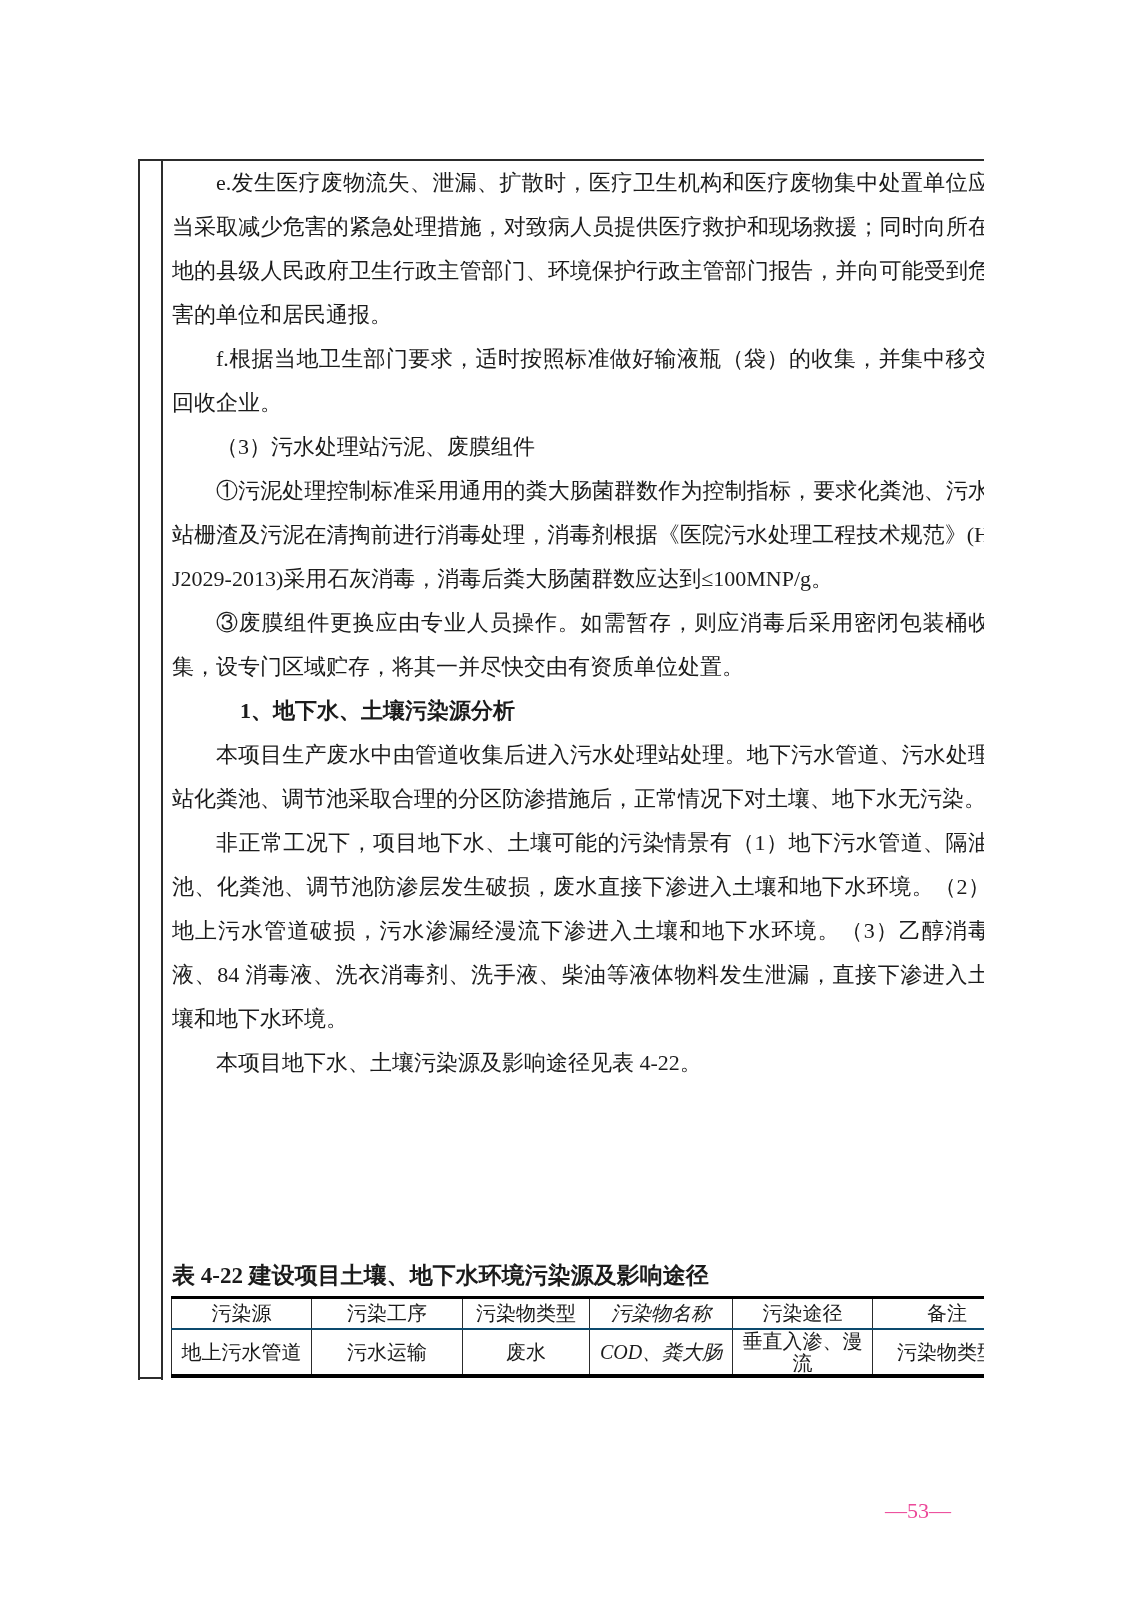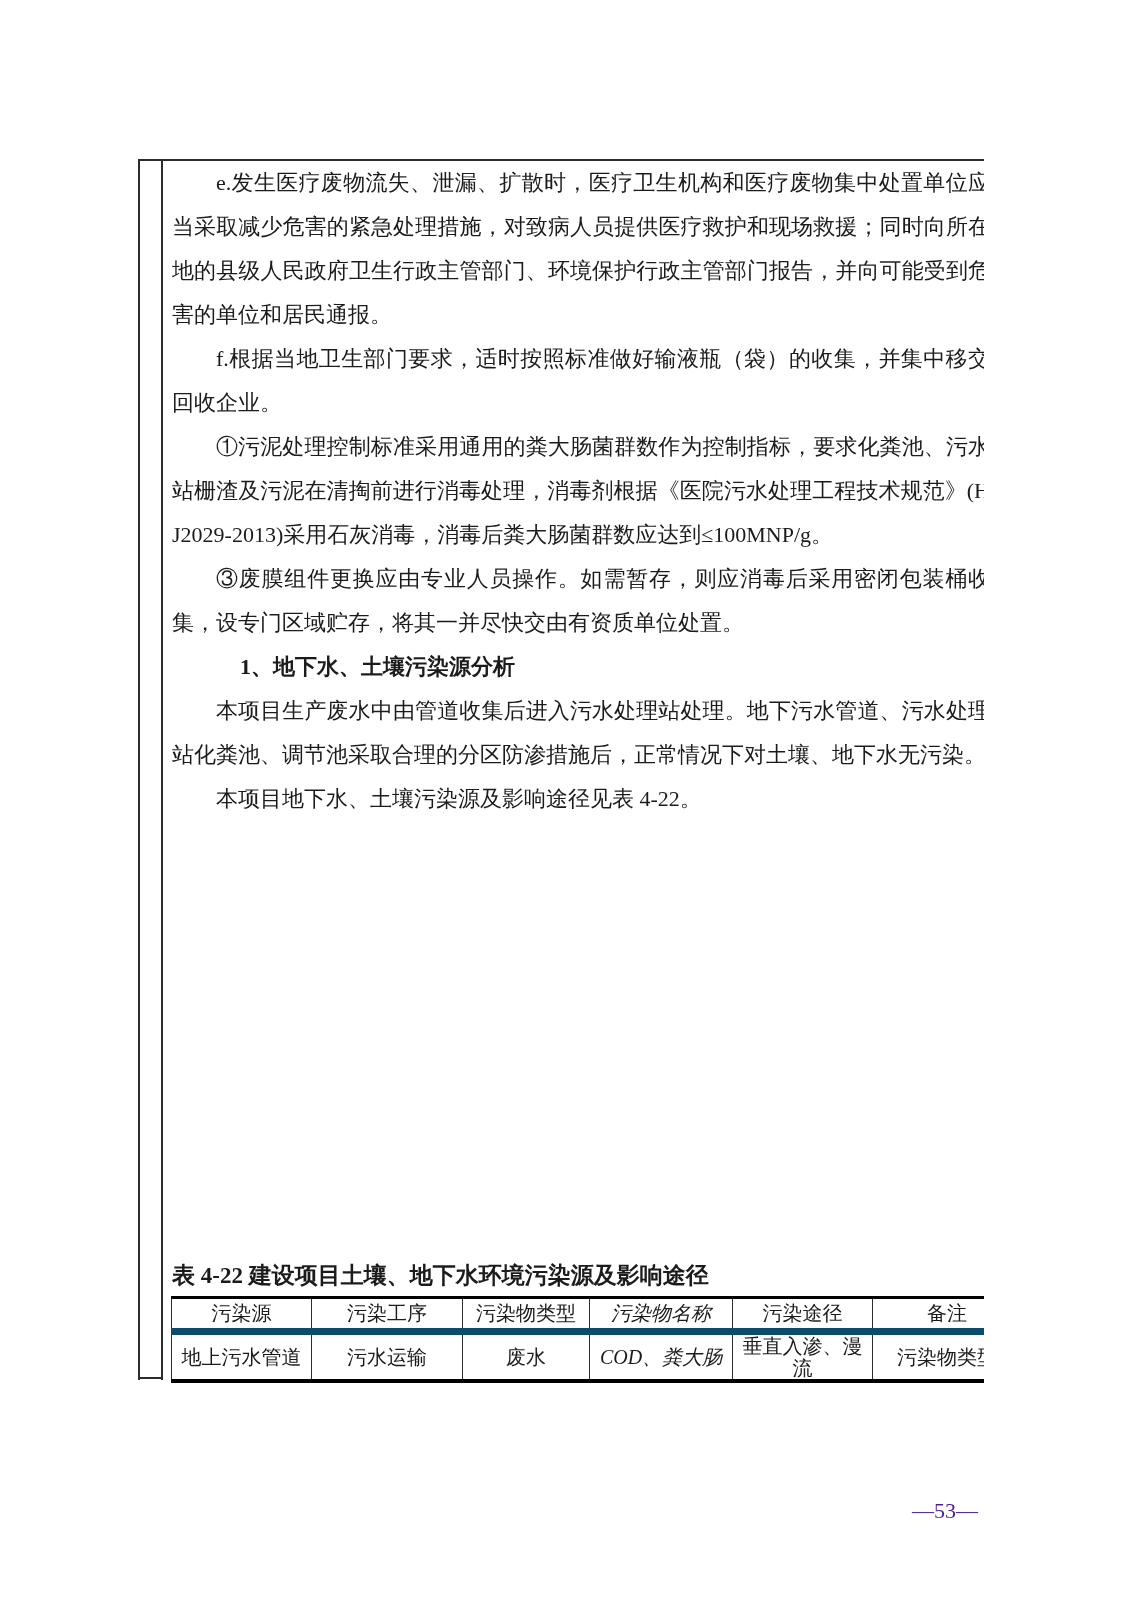--- a/index.html
+++ b/index.html
@@ -77,21 +77,21 @@
     border-left: 1px solid #2c2c2c;
     border-right: 1px solid #2c2c2c;
     font-weight: normal;
     text-align: center;
     vertical-align: middle;
     padding: 0 2px;
     overflow: hidden;
   }
   .pol-table thead th {
     border-top: 3px solid #000000;
-    border-bottom: 7px solid #0c4a6e;
+    border-bottom: 2px solid #0c4a6e;
     height: 29px;
     line-height: 29px;
     white-space: nowrap;
   }
   .pol-table tbody td {
     border-bottom: 4px solid #000000;
     height: 44px;
     line-height: 22px;
   }
   .col-1 { width: 135px; }
@@ -100,44 +100,46 @@
   .col-4 { width: 138px; font-style: italic; }
   .col-5 { width: 135px; }
   .col-6 { width: 144px; }
 
   
   .page-number {
     position: absolute;
     left: 885px;
     top: 1498px;
     width: 120px;
-    text-align: center;
+    text-align: left;
     font-size: 22px;
-    color: #4c1d95;
+    color: #ec4899;
     white-space: nowrap;
   }
 </style>
 </head>
 <body>
 
 <div class="page">
 
   <div class="frame-line frame-top"></div>
   <div class="frame-line frame-left-outer"></div>
   <div class="frame-line frame-left-inner"></div>
   <div class="frame-line frame-right"></div>
   <div class="frame-line frame-bottom-narrow"></div>
 
   <div class="content">
     <p class="para">e.发生医疗废物流失、泄漏、扩散时，医疗卫生机构和医疗废物集中处置单位应当采取减少危害的紧急处理措施，对致病人员提供医疗救护和现场救援；同时向所在地的县级人民政府卫生行政主管部门、环境保护行政主管部门报告，并向可能受到危害的单位和居民通报。</p>
     <p class="para">f.根据当地卫生部门要求，适时按照标准做好输液瓶（袋）的收集，并集中移交回收企业。</p>
+    <p class="para">（3）污水处理站污泥、废膜组件</p>
     <p class="para">①污泥处理控制标准采用通用的粪大肠菌群数作为控制指标，要求化粪池、污水站栅渣及污泥在清掏前进行消毒处理，消毒剂根据《医院污水处理工程技术规范》(HJ2029-2013)采用石灰消毒，消毒后粪大肠菌群数应达到≤100MNP/g。</p>
     <p class="para">③废膜组件更换应由专业人员操作。如需暂存，则应消毒后采用密闭包装桶收集，设专门区域贮存，将其一并尽快交由有资质单位处置。</p>
     <p class="para h2">1、地下水、土壤污染源分析</p>
     <p class="para">本项目生产废水中由管道收集后进入污水处理站处理。地下污水管道、污水处理站化粪池、调节池采取合理的分区防渗措施后，正常情况下对土壤、地下水无污染。</p>
+    <p class="para">非正常工况下，项目地下水、土壤可能的污染情景有（1）地下污水管道、隔油池、化粪池、调节池防渗层发生破损，废水直接下渗进入土壤和地下水环境。（2）地上污水管道破损，污水渗漏经漫流下渗进入土壤和地下水环境。（3）乙醇消毒液、84 消毒液、洗衣消毒剂、洗手液、柴油等液体物料发生泄漏，直接下渗进入土壤和地下水环境。</p>
     <p class="para">本项目地下水、土壤污染源及影响途径见表 4-22。</p>
   </div>
 
   <div class="table-title">表 4-22 建设项目土壤、地下水环境污染源及影响途径</div>
 
   <table class="pol-table">
     <thead>
       <tr>
         <th class="col-1">污染源</th>
         <th class="col-2">污染工序</th>

